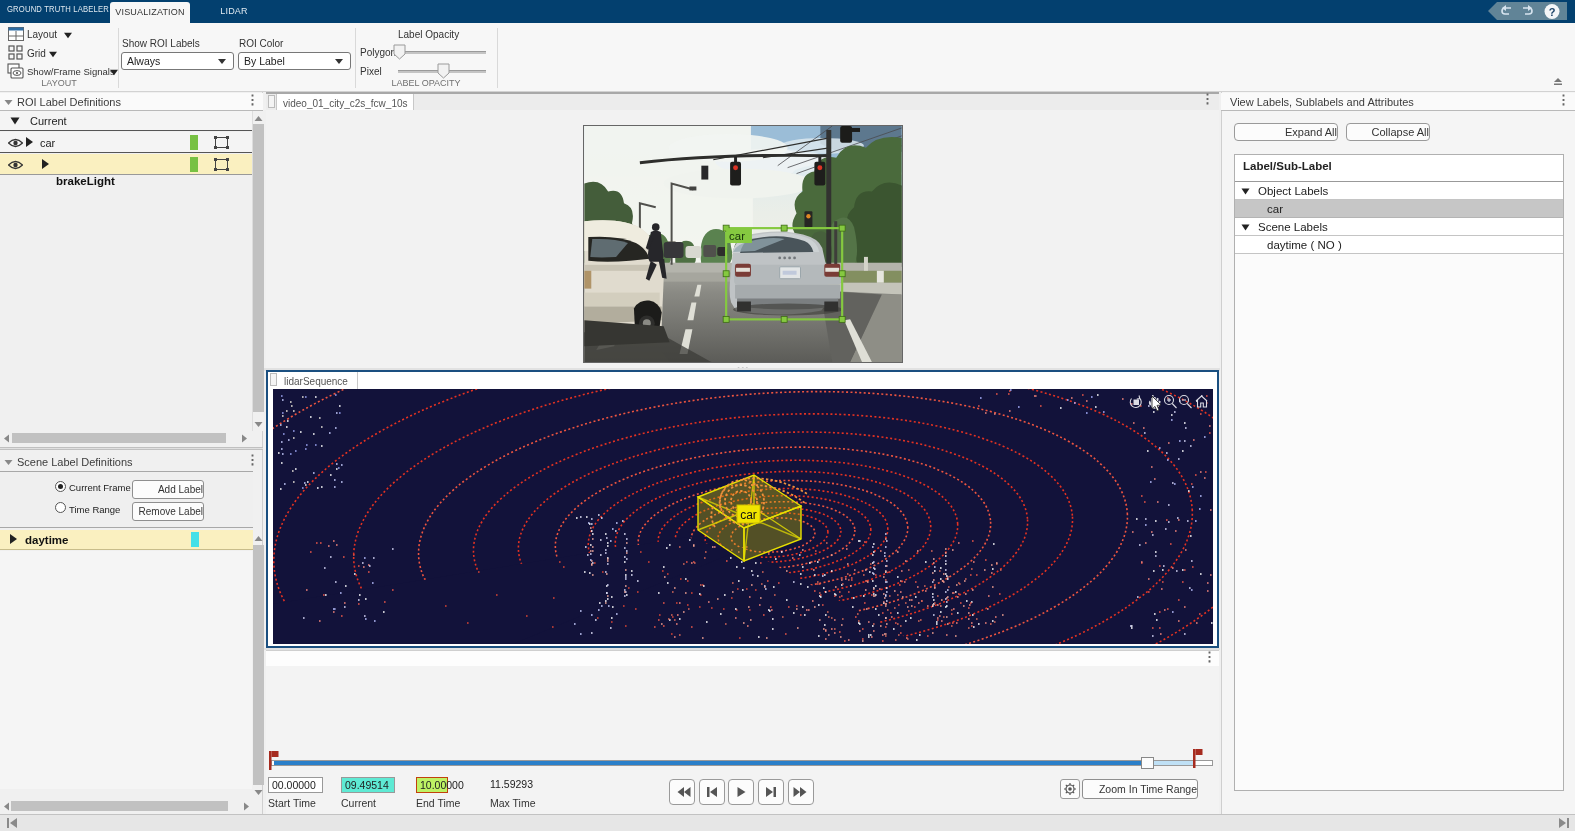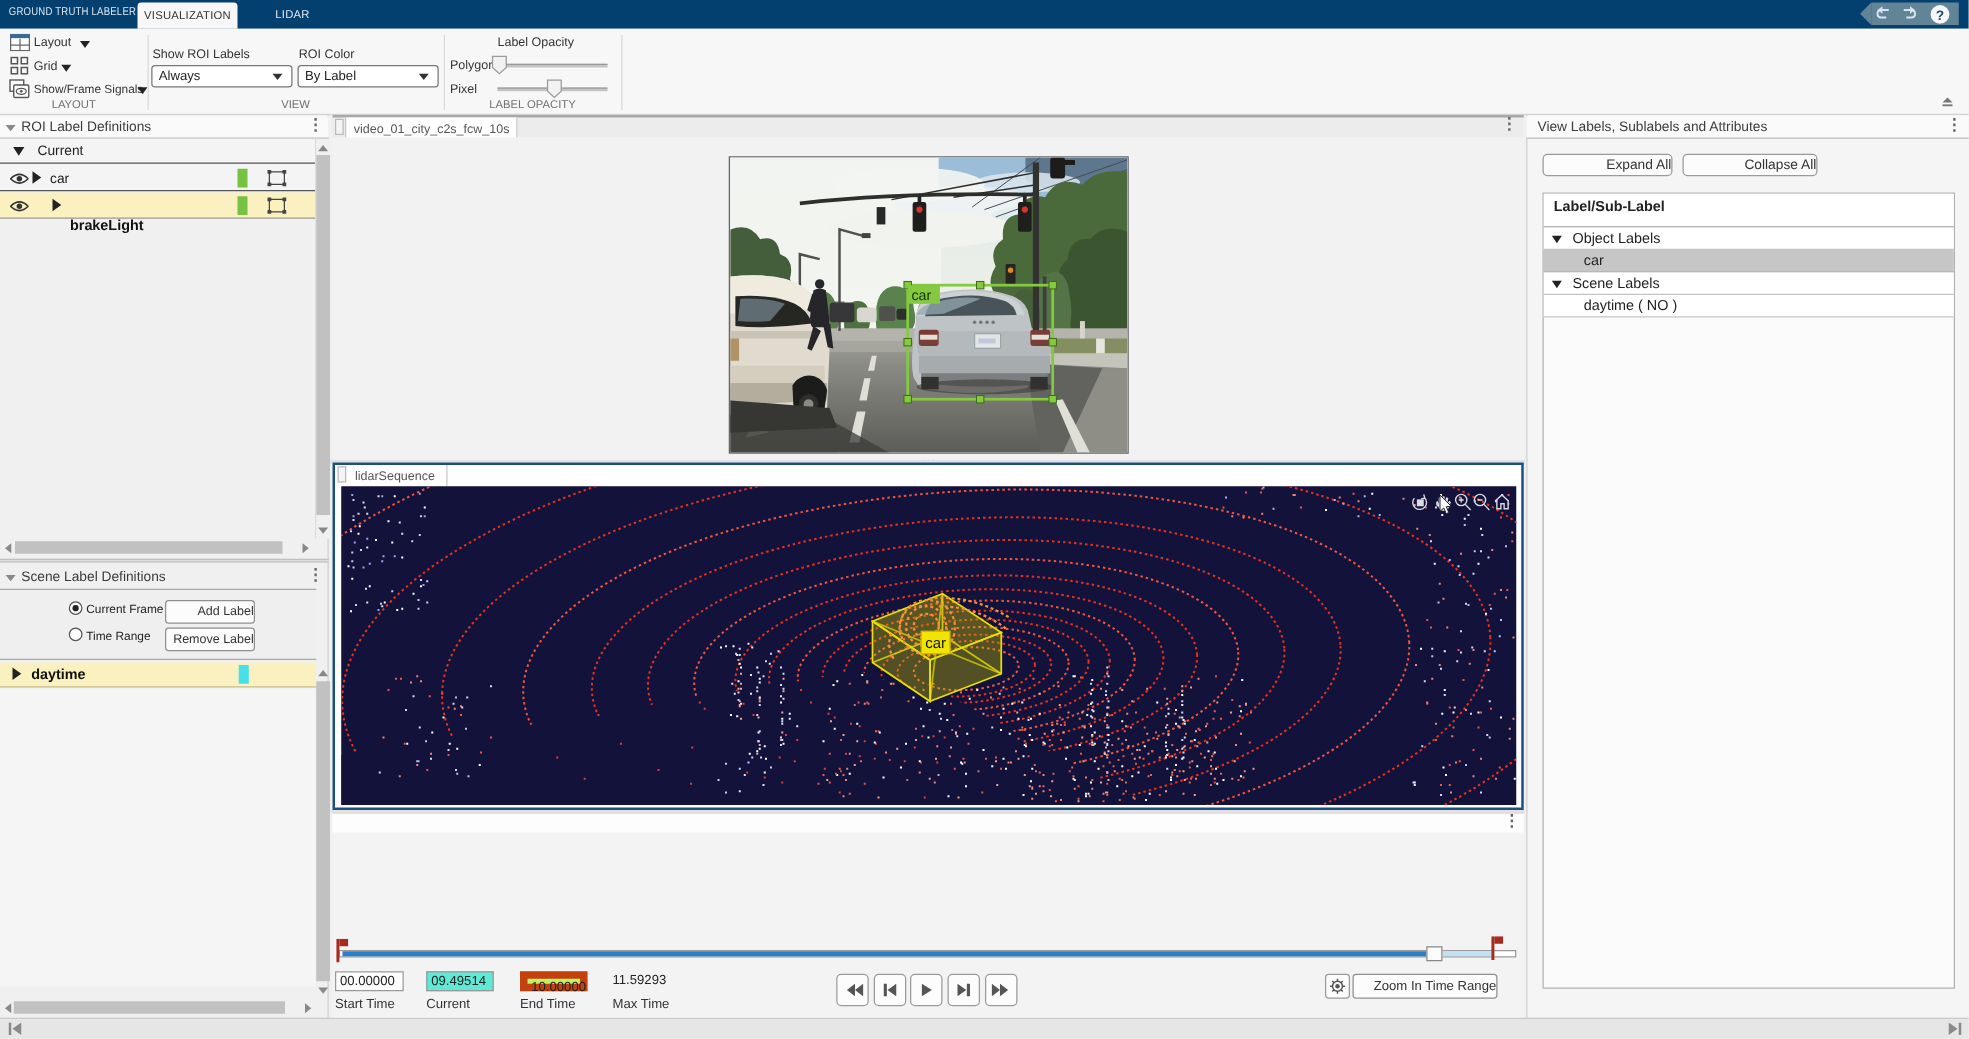--- a/index.html
+++ b/index.html
@@ -64,23 +64,20 @@
     <div class="abs" style="left:27px;top:66px;font-size:9.5px">Show/Frame Signals</div>
     <div class="abs tri-d" style="left:109px;top:69px;transform:scale(0.8)"></div>
     <div class="abs" style="left:0;top:23px;width:118px;height:68px">
       <div class="seclabel">LAYOUT</div>
     </div>
     <div class="abs" style="left:118px;top:28px;width:1px;height:60px;background:#d9d9d9"></div>
     <div class="abs" style="left:122px;top:38px;font-size:10px">Show ROI Labels</div>
     <div class="ddown" style="left:121px;top:52px;width:113px;height:18px">Always<i class="ddarrow"></i></div>
     <div class="abs" style="left:239px;top:38px;font-size:10px">ROI Color</div>
     <div class="ddown" style="left:238px;top:52px;width:113px;height:18px">By Label<i class="ddarrow"></i></div>
-    <div class="abs" style="left:118px;top:23px;width:237px;height:68px">
-      <div class="seclabel">VIEW</div>
-    </div>
     <div class="abs" style="left:355px;top:28px;width:1px;height:60px;background:#d9d9d9"></div>
     <div class="abs" style="left:398px;top:29px;font-size:10px">Label Opacity</div>
     <div class="abs" style="left:360px;top:47px;font-size:10px">Polygon</div>
     <div class="abs" style="left:397px;top:51px;width:89px;height:3px;background:#c4c4c4;border-top:1px solid #9a9a9a"></div>
     <svg class="abs" style="left:393px;top:44px" width="13" height="16" viewBox="0 0 13 16">
       <path d="M1 1 h11 v9 l-5.5 5 L1 10 z" fill="#f2f2f2" stroke="#9a9a9a"></path>
     </svg>
     <div class="abs" style="left:360px;top:66px;font-size:10px">Pixel</div>
     <div class="abs" style="left:398px;top:70px;width:88px;height:3px;background:#c4c4c4;border-top:1px solid #9a9a9a"></div>
     <svg class="abs" style="left:437px;top:63px" width="13" height="16" viewBox="0 0 13 16">
@@ -434,21 +431,21 @@
     </svg>
     <svg class="abs" style="left:1193px;top:749px" width="10" height="19" viewBox="0 0 10 19">
       <rect x="0" y="0" width="2.5" height="19" fill="#a62b1f"></rect>
       <rect x="2.5" y="0" width="7" height="6" fill="#a62b1f"></rect>
     </svg>
     <div class="abs" style="left:1141px;top:757px;width:13px;height:12px;background:#fcfcfc;border:1px solid #888"></div>
     <div class="abs" style="left:268px;top:777px;width:55px;height:16px;background:#fff;border:1px solid #999;font-size:10.5px;color:#222;line-height:15px;padding-left:3px">00.00000</div>
     <div class="abs" style="left:268px;top:797px;font-size:10.5px;color:#333">Start Time</div>
     <div class="abs" style="left:341px;top:777px;width:54px;height:16px;background:#5eead4;border:1px solid #999;font-size:10.5px;color:#222;line-height:15px;padding-left:3px">09.49514</div>
     <div class="abs" style="left:341px;top:797px;font-size:10.5px;color:#333">Current</div>
-    <div class="abs" style="left:416px;top:777px;width:54px;height:16px;background:#bef264;border:6px solid #c2410c;font-size:10.5px;color:#222;line-height:15px;padding-left:3px">10.00000</div>
+    <div class="abs" style="left:416px;top:777px;width:32px;height:16px;background:#bef264;border:1px solid #c2410c;font-size:10.5px;color:#222;line-height:15px;padding-left:3px">10.00000</div>
     <div class="abs" style="left:416px;top:797px;font-size:10.5px;color:#333">End Time</div>
     <div class="abs" style="left:490px;top:778px;font-size:10.5px;color:#222">11.59293</div>
     <div class="abs" style="left:490px;top:797px;font-size:10.5px;color:#333">Max Time</div>
     <div class="abs" style="left:669px;top:779px;width:26px;height:26px;background:#fcfcfc;border:1px solid #9a9a9a;border-radius:4px"></div>
     <svg class="abs" style="left:672px;top:783px" width="20" height="18" viewBox="0 0 20 18">
       <g fill="#555">
         <path d="M12 4 L5.5 9 l6.5 5 z"></path>
         <path d="M18.5 4 L12 9 l6.5 5 z"></path>
       </g>
     </svg>
@@ -486,21 +483,21 @@
         <path d="M7 1 v2 M7 11 v2 M1 7 h2 M11 7 h2 M2.8 2.8 l1.4 1.4 M9.8 9.8 l1.4 1.4 M11.2 2.8 L9.8 4.2 M4.2 9.8 L2.8 11.2"></path>
       </g>
       <circle cx="7" cy="7" r="1.8" fill="#555"></circle>
     </svg>
     <div class="btn" style="left:1082px;top:779px;width:116px;height:20px;line-height:18px;font-size:10.5px">Zoom In Time Range</div>
     <div class="abs" style="left:1221px;top:92px;width:354px;height:722px;background:#f5f5f5;border-left:1px solid #cfcfcf"></div>
     <div class="abs" style="left:1221px;top:93px;width:354px;height:18px;background:#fafafa;border-bottom:1px solid #b9b9b9"></div>
     <div class="abs" style="left:1230px;top:96px;font-size:11px;color:#3c3c3c">View Labels, Sublabels and Attributes</div>
     <div class="abs vellip" style="left:1557px;top:98px">⋮</div>
     <div class="btn" style="left:1234px;top:123px;width:104px;height:18px;line-height:16px;border-radius:4px;border-color:#9a9a9a">Expand All</div>
-    <div class="btn" style="left:1346px;top:123px;width:108px;height:18px;line-height:16px;border-radius:4px;border-color:#9a9a9a">Collapse All</div>
+    <div class="btn" style="left:1346px;top:123px;width:84px;height:18px;line-height:16px;border-radius:4px;border-color:#9a9a9a">Collapse All</div>
     <div class="abs" style="left:1234px;top:154px;width:330px;height:637px;background:#fbfbfb;border:1px solid #b0b0b0"></div>
     <div class="abs" style="left:1235px;top:155px;width:328px;height:27px;background:#fff;border-bottom:1px solid #999"></div>
     <div class="abs" style="left:1243px;top:160px;font-size:11.5px;font-weight:bold;color:#222">Label/Sub-Label</div>
     <div class="abs" style="left:1235px;top:182px;width:328px;height:18px;background:#fff;border-bottom:1px solid #c4c4c4"></div>
     <svg class="abs" style="left:1241px;top:188px" width="9" height="7" viewBox="0 0 9 7">
       <path d="M0.5 0.5 h8 l-4 6 z" fill="#222"></path>
     </svg>
     <div class="abs" style="left:1258px;top:185px;font-size:11.5px;color:#222">Object Labels</div>
     <div class="abs" style="left:1235px;top:200px;width:328px;height:18px;background:#c6c6c6;border-bottom:1px solid #b4b4b4"></div>
     <div class="abs" style="left:1267px;top:203px;font-size:11.5px;color:#222">car</div>

